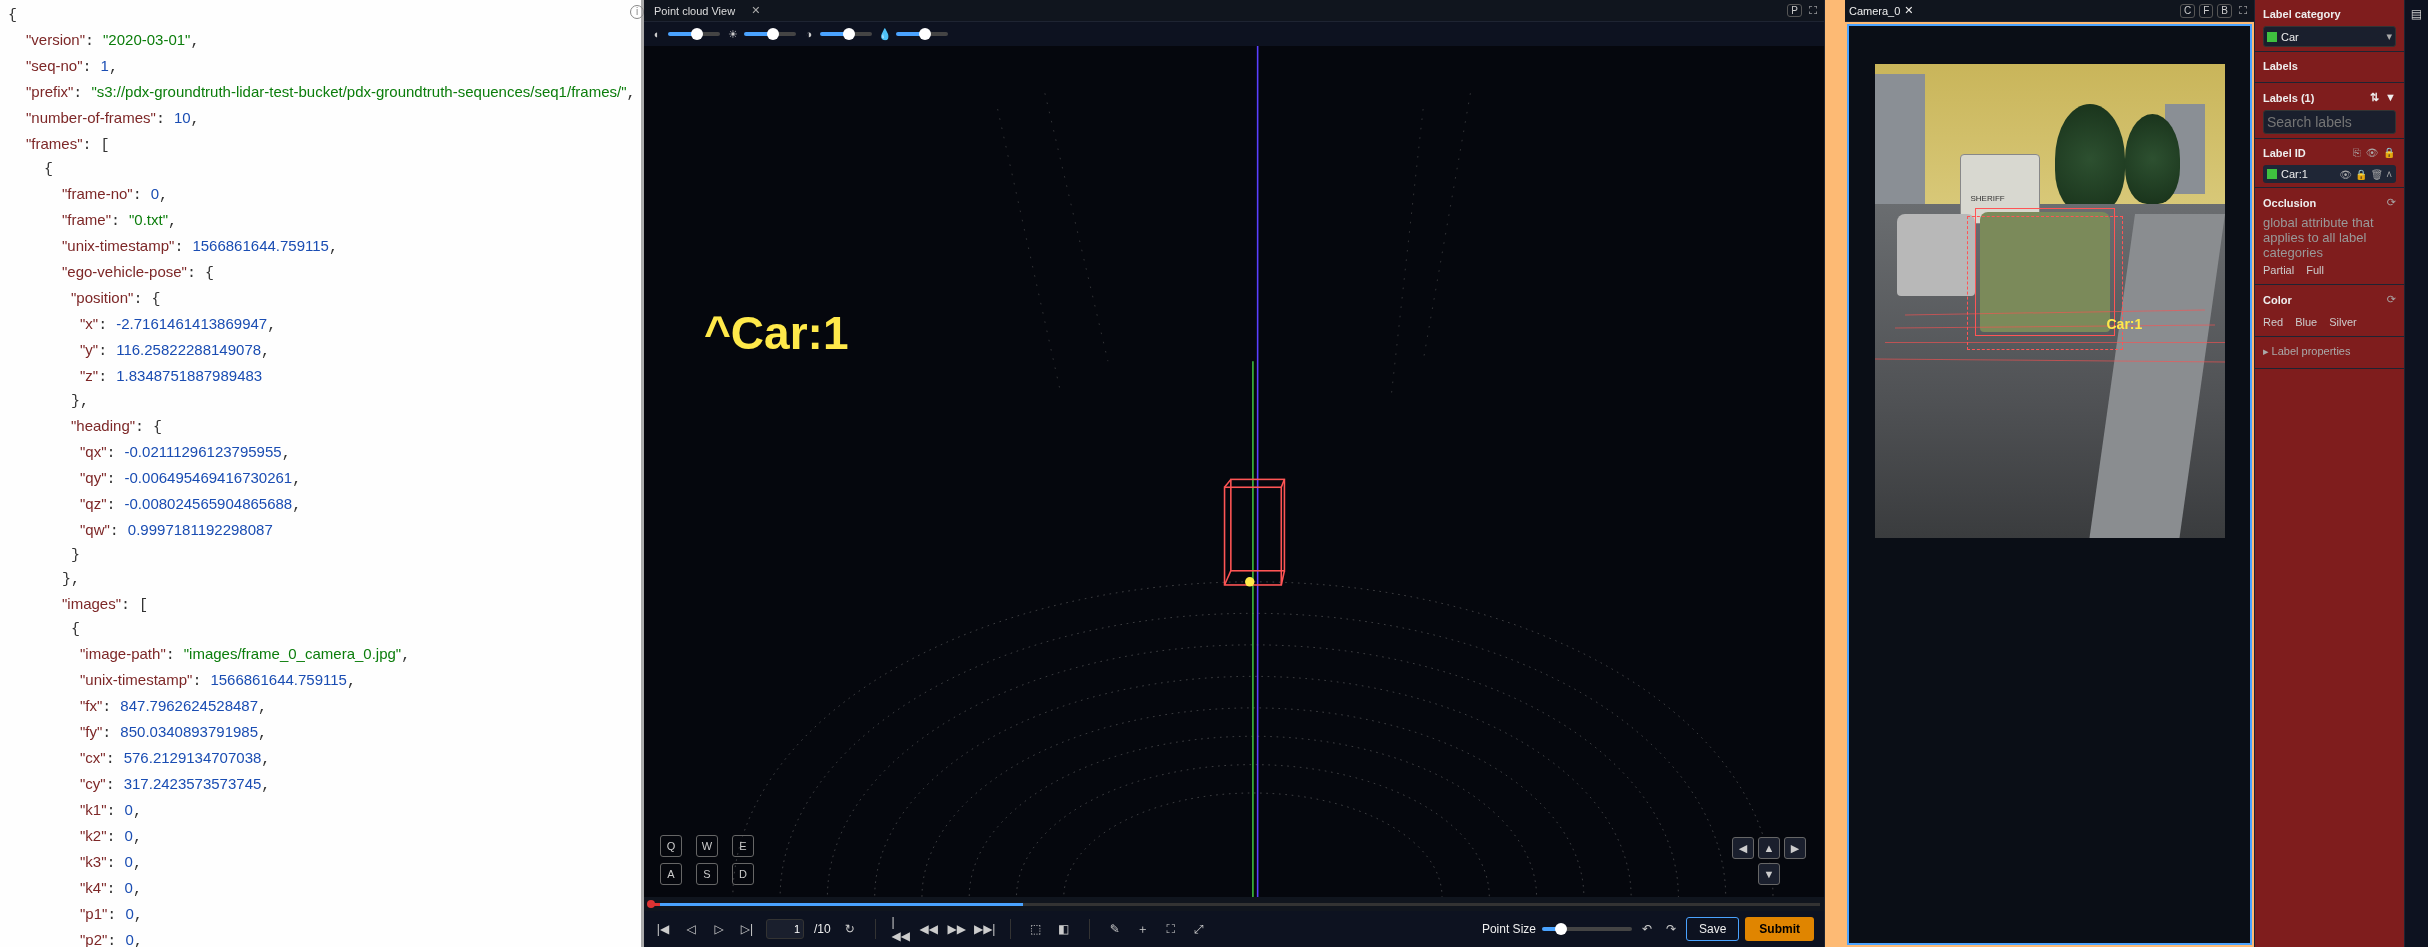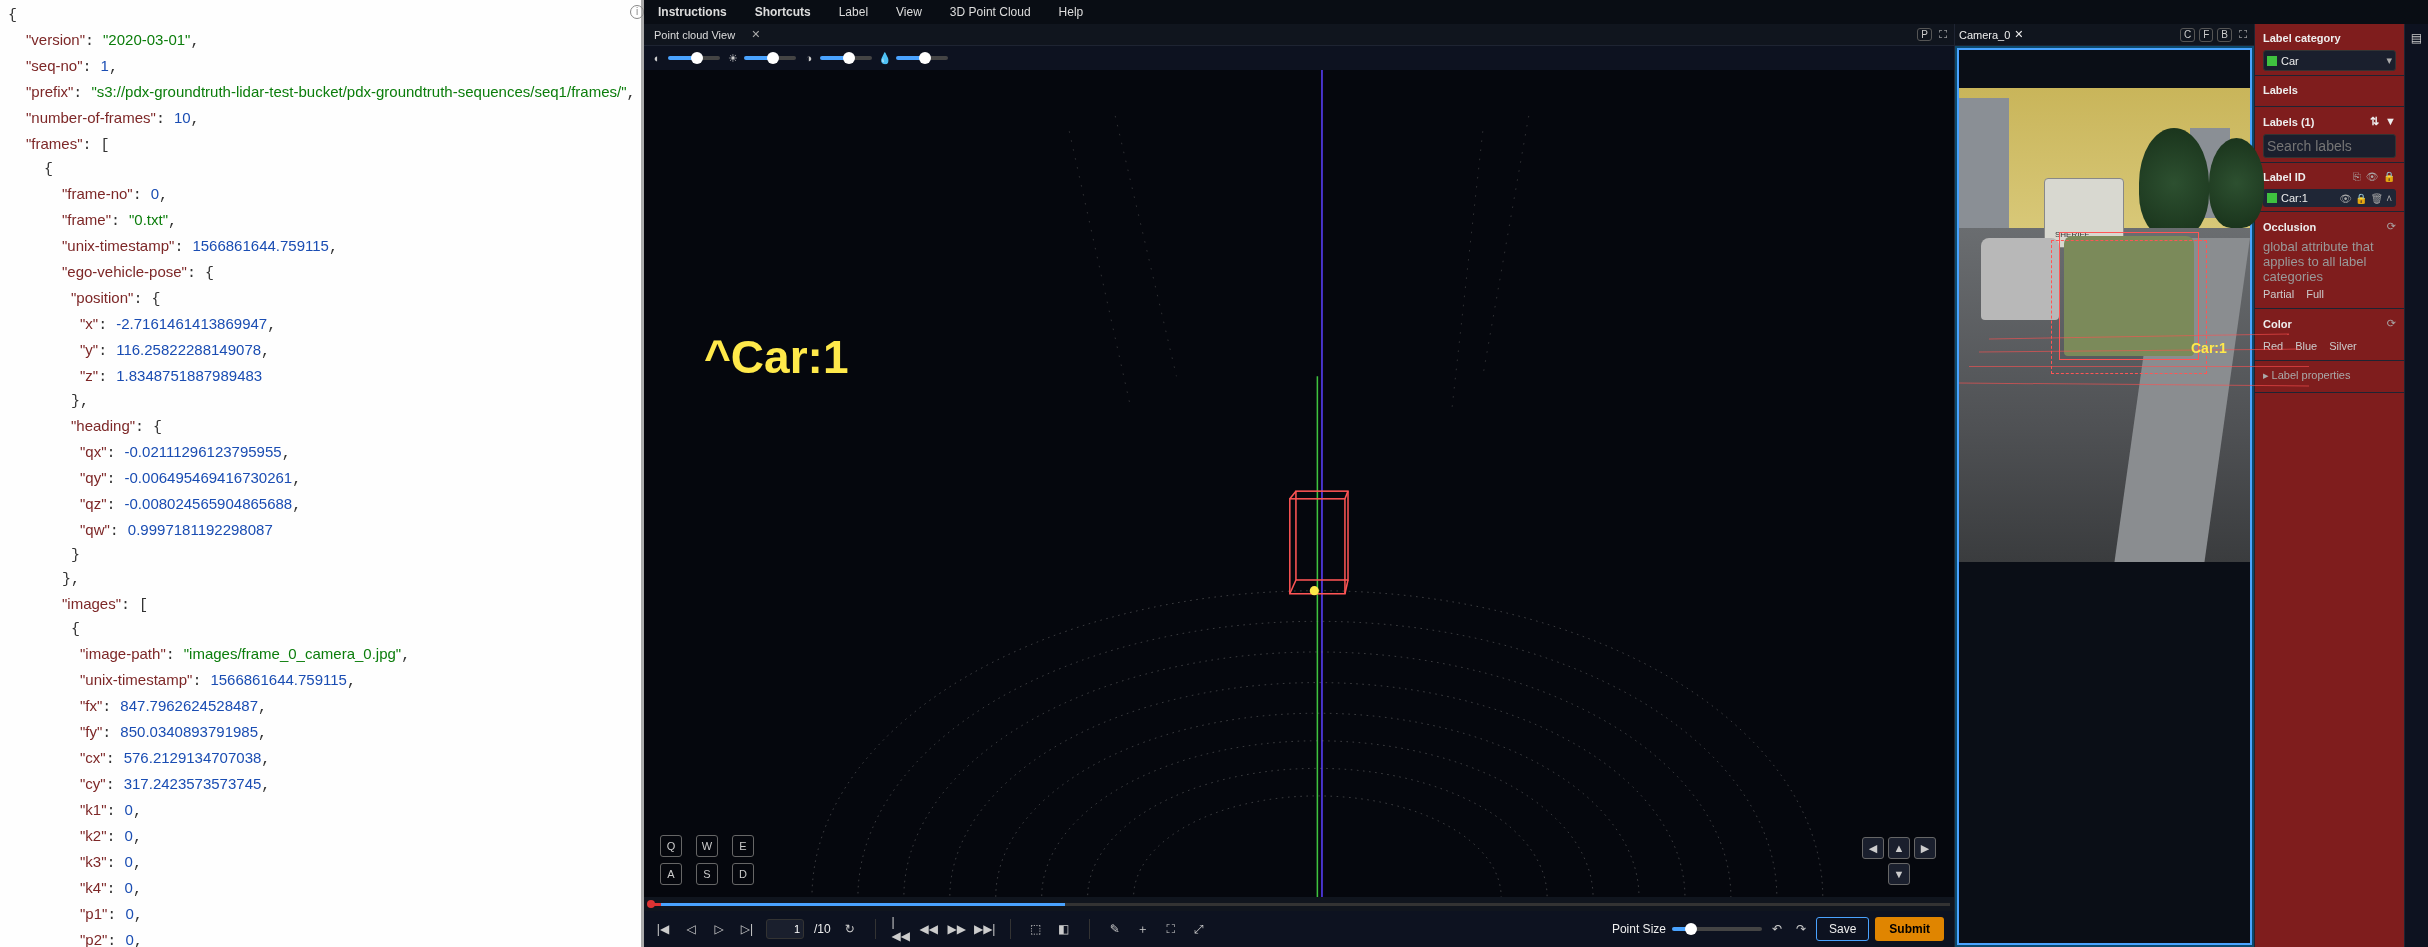--- a/index.html
+++ b/index.html
@@ -38,21 +38,21 @@
 .timeline .dot { position:absolute; left:3px; top:3px; width:8px; height:8px; border-radius:50%; background:#d33; }
 .footer-bar { height:36px; background:#0d1220; display:flex; align-items:center; padding:0 10px; gap:10px; font-size:12px; }
 .fbtn { width:18px; height:18px; display:flex; align-items:center; justify-content:center; color:#ccc; cursor:pointer; }
 .frame-input { width:38px; height:20px; background:#1a1f2d; border:1px solid #333; color:#fff; font-size:11px; text-align:right; padding-right:3px; border-radius:3px; }
 .sep { width:1px; height:20px; background:#333; margin:0 6px; }
 .footer-right { margin-left:auto; display:flex; align-items:center; gap:6px; }
 .pt-slider { width:90px; height:4px; background:linear-gradient(to right,#4aa3ff 20%,#444 20%); border-radius:2px; position:relative; }
 .pt-slider .knob { position:absolute; left:15%; top:-4px; width:12px; height:12px; border-radius:50%; background:#fff; }
 .save-btn { padding:4px 12px; border:1px solid #4aa3ff; color:#eee; border-radius:3px; font-size:12px; background:transparent; }
 .submit-btn { padding:5px 14px; background:#e08500; color:#000; border:none; border-radius:3px; font-size:12px; font-weight:bold; }
-.camera-panel { width:300px; border-left:1px solid #1e2432; display:flex; flex-direction:column; background:#0c4a6e; }
+.camera-panel { width:430px; border-left:1px solid #1e2432; display:flex; flex-direction:column; background:#fdba74;padding-left:20px; }
 .cam-top { height:22px; display:flex; align-items:center; padding:0 4px; font-size:11px; gap:4px; background:#10151e; border-bottom:1px solid #1e2432;}
 .cam-top .right { margin-left:auto; display:flex; gap:4px; }
 .cam-body { flex:1; border:2px solid #4aa3ff; margin:2px; position:relative; background:#0a0e16; display:flex; align-items:flex-start; justify-content:center; padding-top:38px;}
 .scene { width:350px; height:474px; position:relative; }
 .sky { position:absolute; top:0; left:0; right:0; height:140px; background:linear-gradient(#c9b55a,#d8c878); }
 .road { position:absolute; top:140px; left:0; right:0; bottom:0; background:linear-gradient(#6a6d70 0%,#4f5154 60%,#3a3c3e 100%); }
 .tree { position:absolute; width:70px; height:110px; background:radial-gradient(circle,#2d5030,#173019); border-radius:50% 50% 40% 40%; }
 .bldg { position:absolute; background:#8a8f95; }
 .bus { position:absolute; left:85px; top:90px; width:80px; height:70px; background:#d8d8d0; border:1px solid #888; border-radius:4px; }
 .car { position:absolute; background:#7b8a5a; border-radius:8px 8px 4px 4px; }
@@ -137,28 +137,20 @@
       : ,
       : ,
       : ,
       : {
        : {</div>
 </div>
 
 <div class="right-pane">
   <div class="info-circle">i</div>
 
-  <div class="menubar">
-    <span class="bold">Instructions</span>
-    <span class="bold">Shortcuts</span>
-    <span>Label</span>
-    <span>View</span>
-    <span>3D Point Cloud</span>
-    <span>Help</span>
-  </div>
 
   <div class="workspace">
 
     <div class="views-col">
 
       <div class="tabs-row">
         <div class="tab">
           <span>Point cloud View</span>
           <span class="close">✕</span>
         </div>
@@ -299,21 +291,21 @@
       <div class="cam-body">
         <div class="scene">
           <div class="sky"></div>
           <div class="bldg" style="left:0;top:10px;width:50px;height:130px;"></div>
           <div class="bldg" style="right:20px;top:40px;width:40px;height:90px;"></div>
           <div class="tree" style="left:180px;top:40px;"></div>
           <div class="tree" style="left:250px;top:50px;width:55px;height:90px;"></div>
           <div class="road"></div>
           <div class="sidewalk"></div>
           <div class="bus">
-              <div style="position:absolute;bottom:8px;left:10px;font-size:8px;color:#333;">SHERIFF</div>
+              <div style="position:absolute;bottom:20px;left:10px;font-size:8px;color:#333;">SHERIFF</div>
             </div>
           <div class="car side"></div>
           <div class="car main"></div>
           <div class="bbox3d" style="left:100px;top:144px;width:140px;height:128px;"></div>
           <div class="bbox3d" style="left:92px;top:152px;width:156px;height:134px;border-style:dashed;"></div>
           <div class="proj-line" style="left:30px;top:248px;width:300px;transform:rotate(-1deg);"></div>
           <div class="proj-line" style="left:20px;top:262px;width:320px;transform:rotate(-0.5deg);"></div>
           <div class="proj-line" style="left:10px;top:278px;width:340px;"></div>
           <div class="proj-line" style="left:0;top:296px;width:350px;transform:rotate(0.5deg);"></div>
           <div class="cam-label">Car:1</div>

